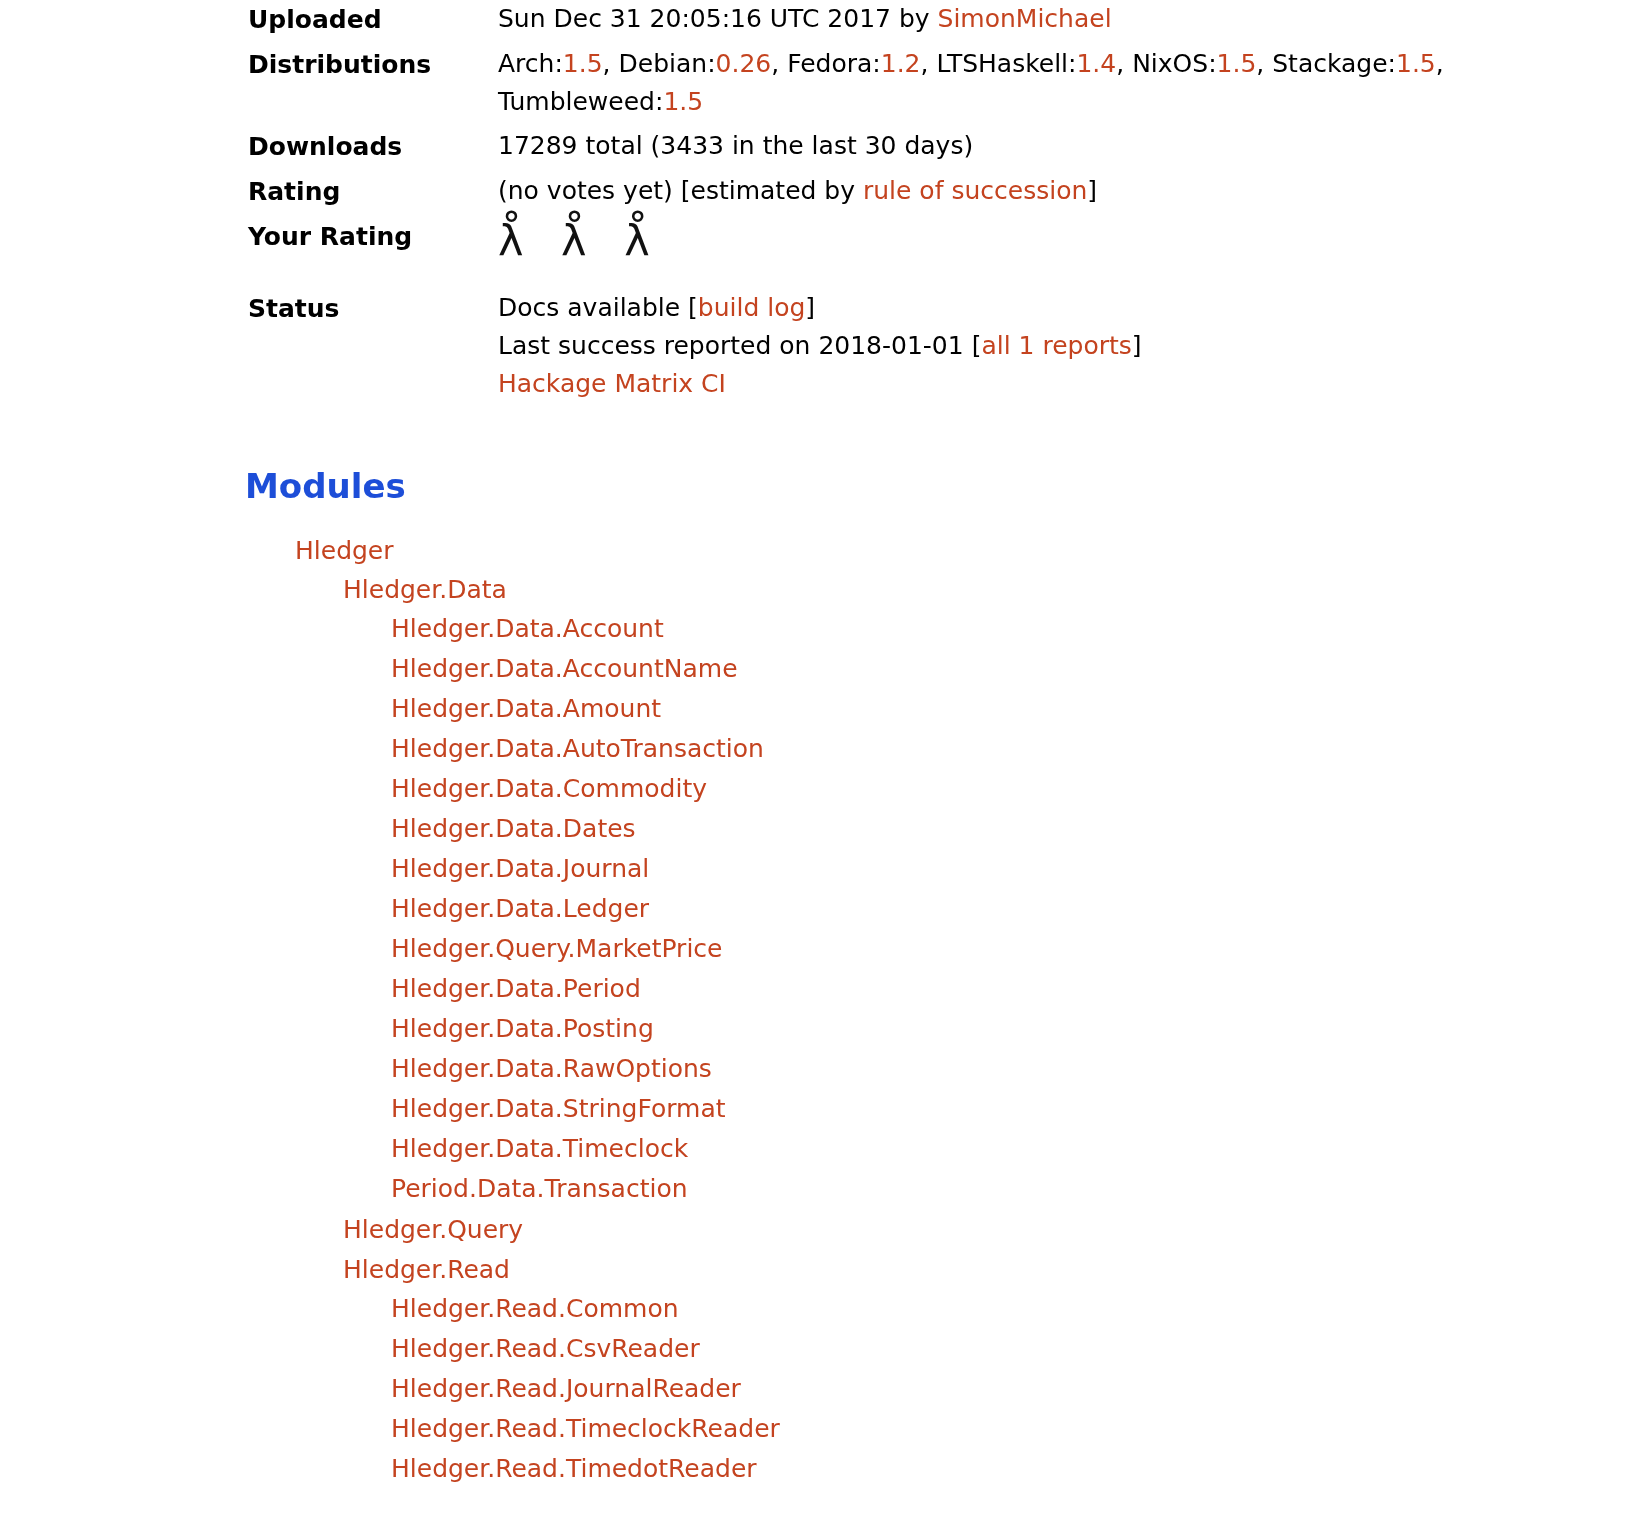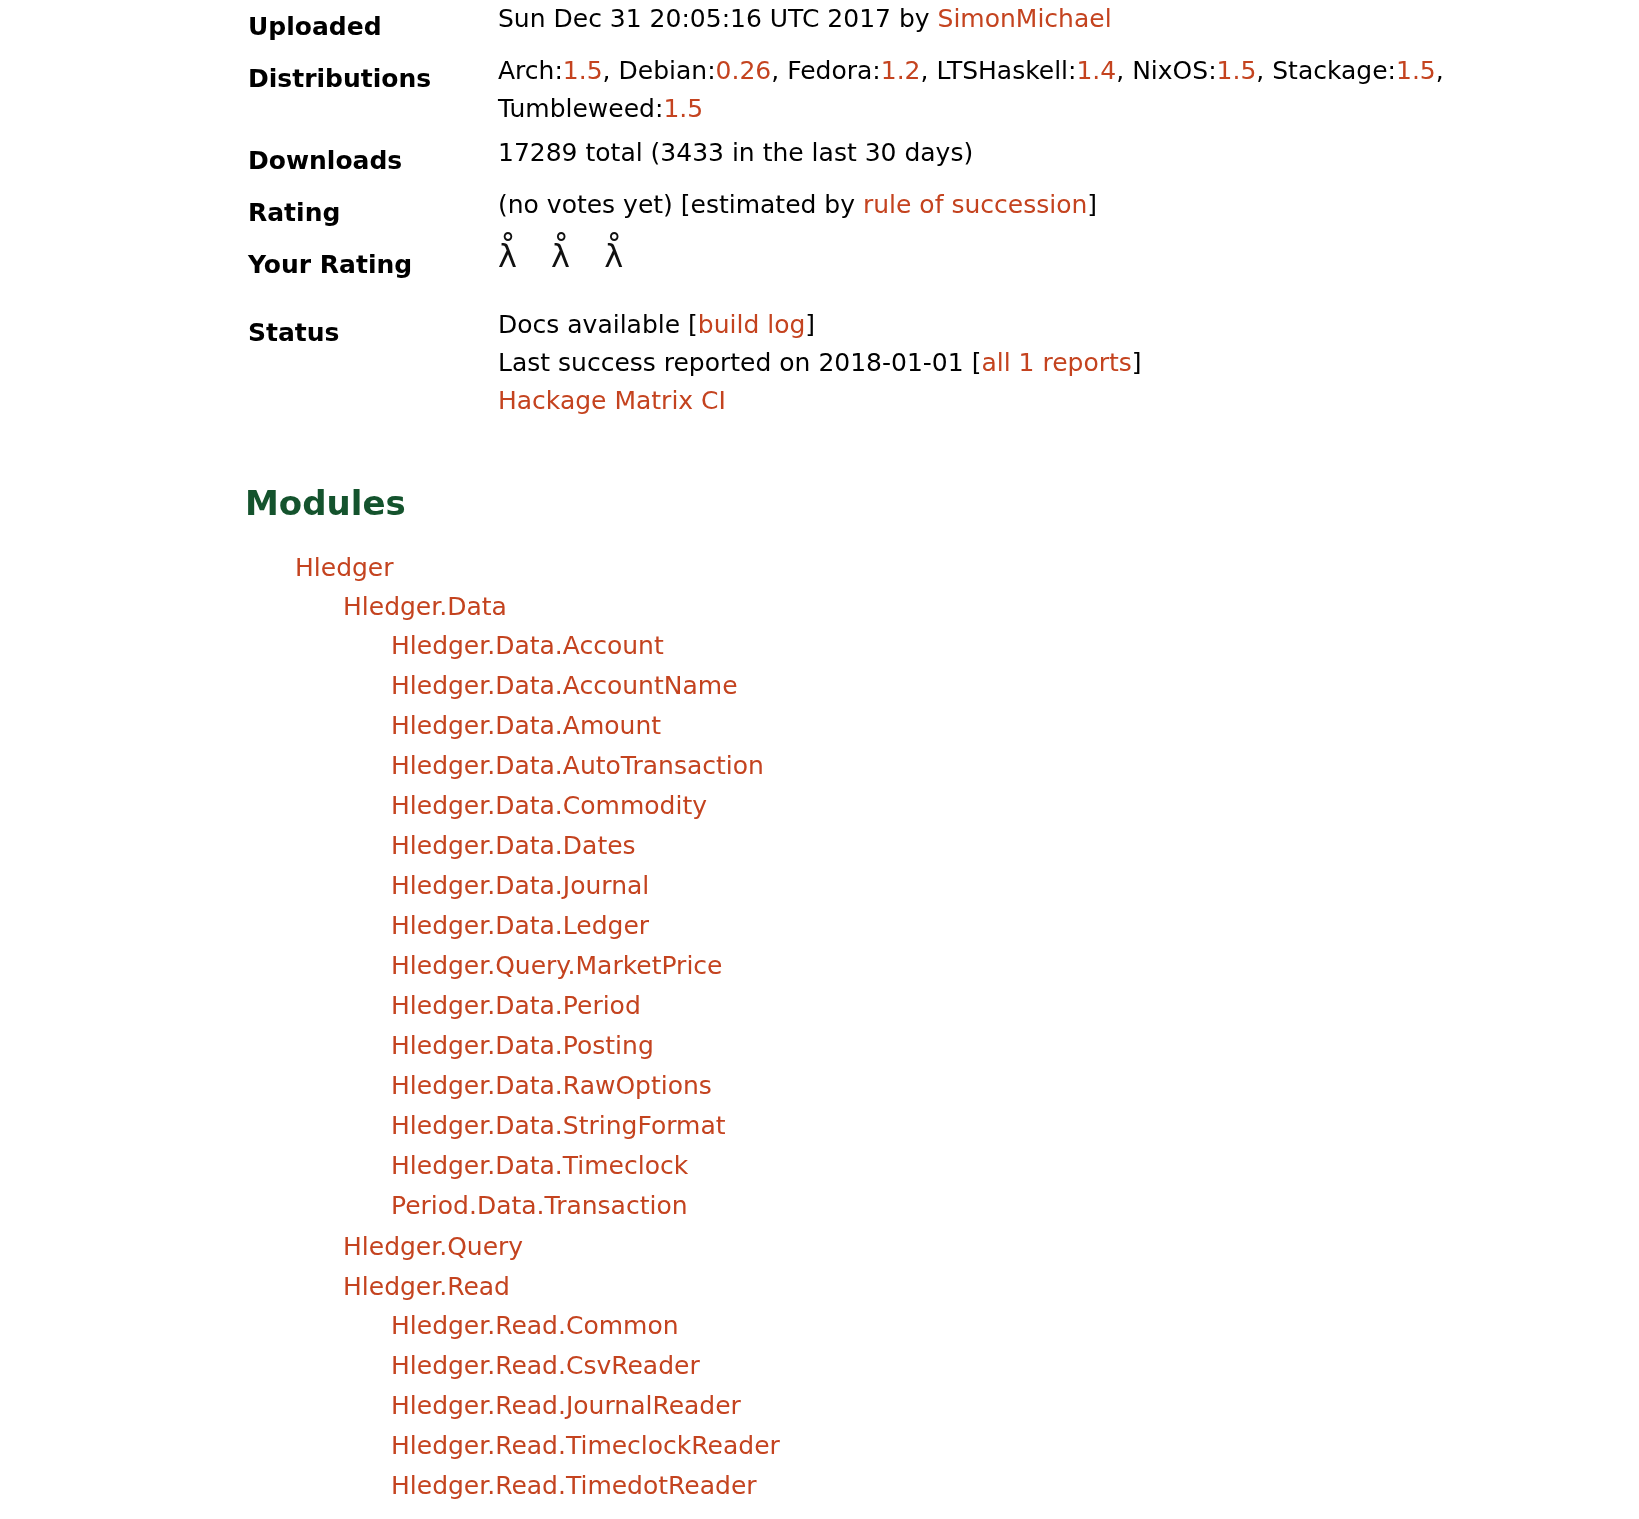--- a/index.html
+++ b/index.html
@@ -25,39 +25,39 @@
   table.properties {
     border-collapse: collapse;
     margin: 0;
     width: 100%;
   }
   table.properties th {
     text-align: left;
     vertical-align: top;
     font-weight: bold;
     width: 250px;
-    padding: 8px 0 6px 248px;
+    padding: 1px 0 6px 248px;
     white-space: nowrap;
   }
   table.properties td {
     vertical-align: top;
     padding: 0 12px 6px 0;
   }
   .distro-row td, .distro-row th { padding-bottom: 8px; }
   .rating-row th { padding-top: 8px; }
   .lambdas {
-    font-size: 32px;
+    font-size: 43px;
     letter-spacing: 12px;
     line-height: 1.15;
     color: #111;
     font-family: "DejaVu Sans", sans-serif;
   }
   .status-line { display: block; }
   h2.modules-heading {
-    color: #14532d;
+    color: #1d4ed8;
     font-size: 34px;
     font-weight: bold;
     margin: 52px 0 18px 245px;
     padding: 0;
   }
   ul.modlist {
     list-style: none;
     margin: 0;
     padding: 0 0 0 295px;
   }

